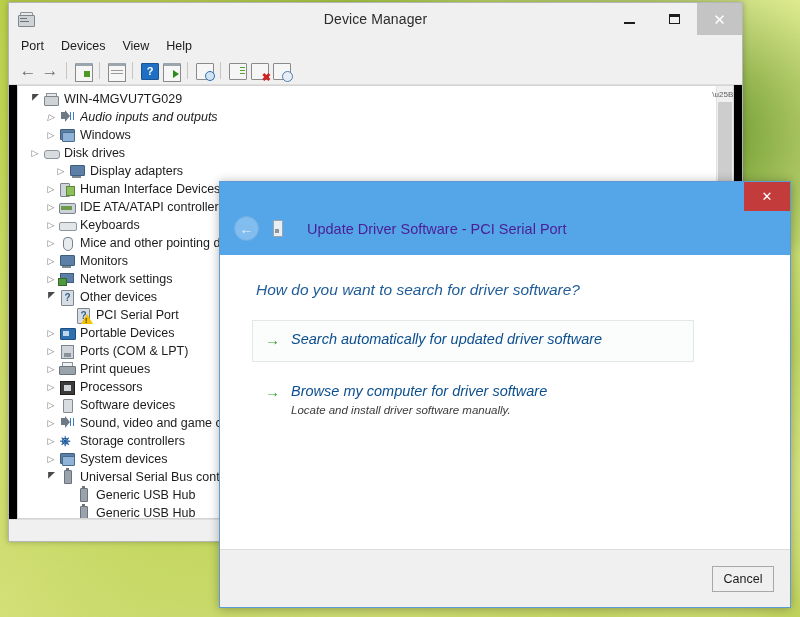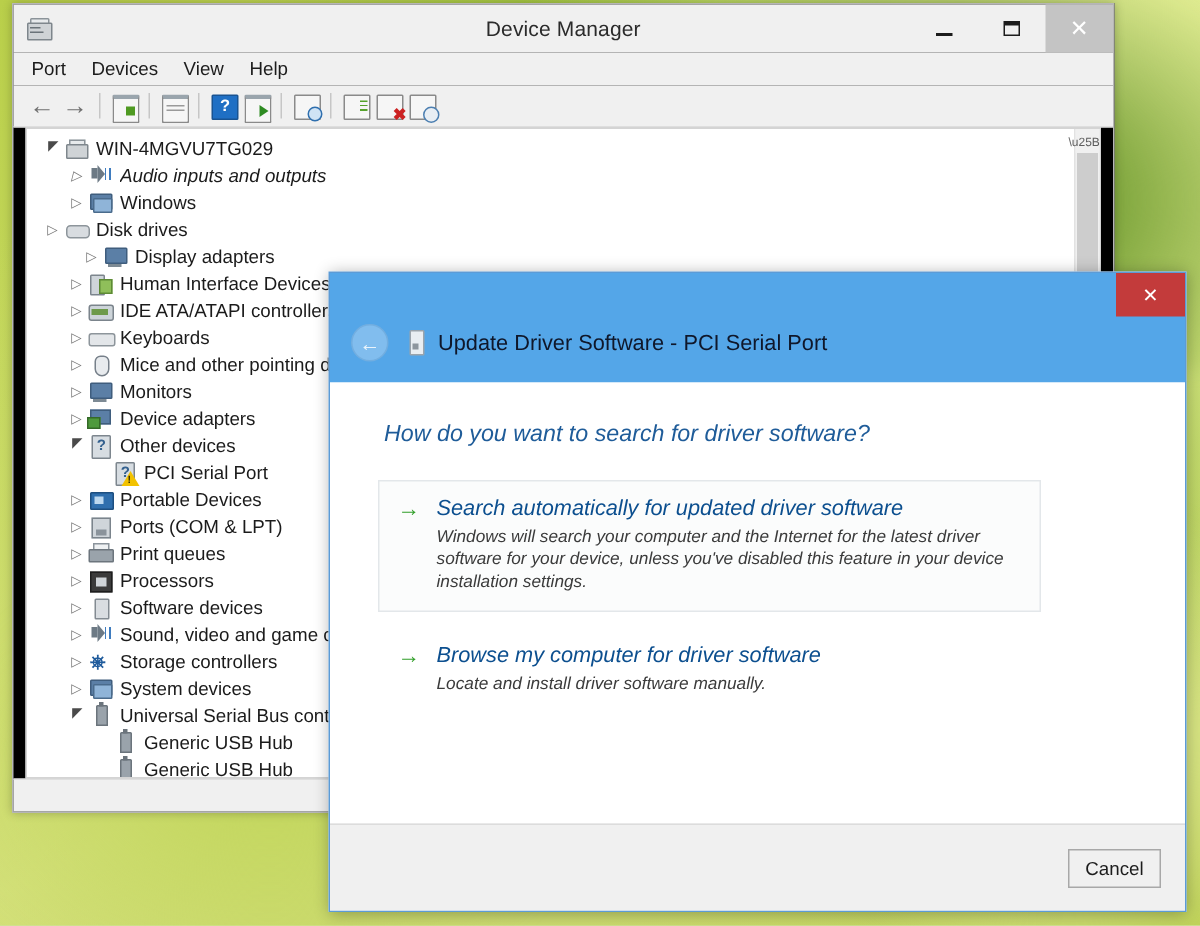--- a/index.html
+++ b/index.html
@@ -134,21 +134,21 @@
     border:1px solid #5c9bd6;box-shadow:0 1px 10px rgba(0,0,0,.3);}
   #wiz-head{height:73px;background:#54a6e8;position:relative;}
   #wiz-close{position:absolute;right:0;top:0;width:46px;height:29px;background:#c33b3b;
     display:flex;align-items:center;justify-content:center;color:#fff;font-size:13px;}
   #wiz-backrow{position:absolute;left:14px;top:34px;display:flex;align-items:center;}
   #wiz-back{width:23px;height:23px;border-radius:50%;background:#81bdee;border:1px solid #72aee0;
     display:flex;align-items:center;justify-content:center;color:#e9f3fb;font-size:14px;line-height:1;}
   #wiz-devicon{width:14px;height:17px;margin-left:11px;position:relative;}
   #wiz-devicon .b{position:absolute;left:3px;top:0;width:8px;height:15px;background:#e9eef2;border:1px solid #9aa4ac;border-radius:1px;}
   #wiz-devicon .s{position:absolute;left:5px;top:9px;width:4px;height:4px;background:#8d969e;}
-  #wiz-title{margin-left:8px;font-size:14.5px;color:#0f172a;}
+  #wiz-title{margin-left:23px;font-size:14.5px;color:#4c1d95;}
   #wiz-body{position:absolute;left:0;right:0;top:73px;bottom:57px;background:#fff;font-style:italic;}
   #wiz-q{margin:26px 0 0 36px;font-size:15.5px;color:#1f5c99;}
   .opt{margin:0 0 0 32px;width:442px;padding:9px 10px 11px 10px;box-sizing:border-box;display:flex;}
   .opt.boxed{border:1px solid #e3e7ea;background:#fbfcfc;margin-top:21px;}
   .opt.plain{margin-top:10px;border:1px solid transparent;}
   .opt .garrow{flex:0 0 26px;color:#34a02c;font-size:15px;line-height:20px;padding-left:2px;}
   .opt .txt{flex:1;}
   .opt .t1{font-size:14.5px;color:#0c4f8f;line-height:19px;}
   .opt .t2{font-size:11.5px;color:#3b3b3b;line-height:15px;margin-top:2px;}
   #wiz-foot{position:absolute;left:0;right:0;bottom:0;height:57px;background:#f0f0f0;border-top:1px solid #dcdcdc;}
@@ -331,21 +331,21 @@
             <span class="ic-base"></span>
           </span>
           <span class="lbl">Monitors</span>
         </div>
         <div class="row" style="padding-left: 26px;">
           <span class="exp closed"></span>
           <span class="ico">
             <span class="ic-net"></span>
             <span class="ic-netplug"></span>
           </span>
-          <span class="lbl">Device adapters</span>
+          <span class="lbl">Network settings</span>
         </div>
         <div class="row" style="padding-left: 26px;">
           <span class="exp open"></span>
           <span class="ico">
             <span class="ic-q">
               <i>?</i>
             </span>
           </span>
           <span class="lbl">Other devices</span>
         </div>
@@ -466,21 +466,20 @@
     </div>
   </div>
 
   <div id="wiz-body">
     <div id="wiz-q">How do you want to search for driver software?</div>
 
     <div class="opt boxed">
       <div class="garrow">→</div>
       <div class="txt">
         <div class="t1">Search automatically for updated driver software</div>
-        <div class="t2">Windows will search your computer and the Internet for the latest driver software for your device, unless you've disabled this feature in your device installation settings.</div>
       </div>
     </div>
 
     <div class="opt plain">
       <div class="garrow">→</div>
       <div class="txt">
         <div class="t1">Browse my computer for driver software</div>
         <div class="t2">Locate and install driver software manually.</div>
       </div>
     </div>

